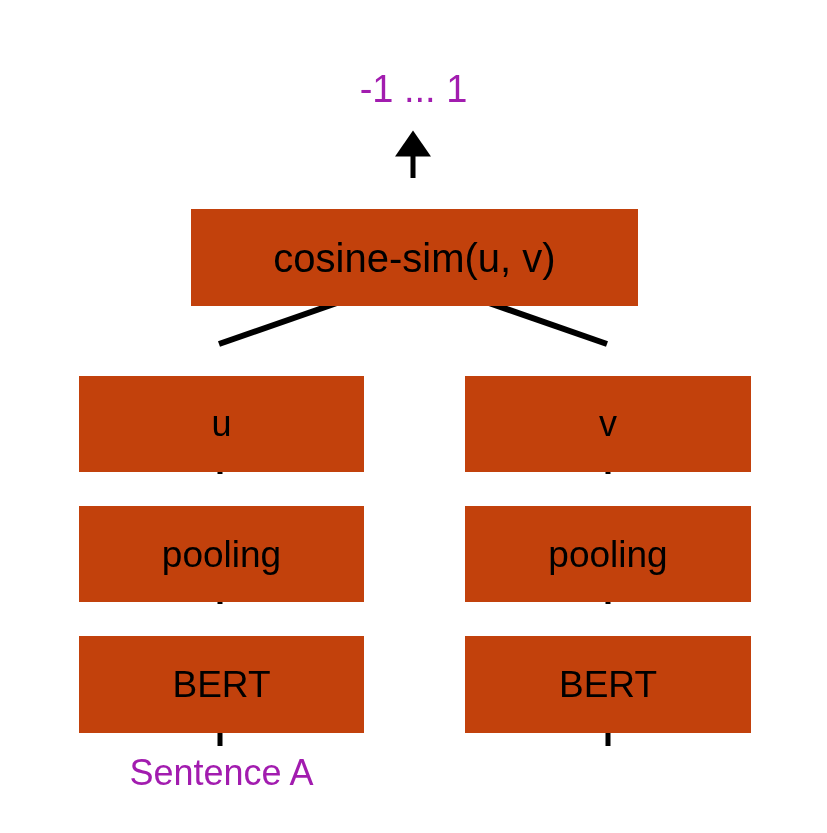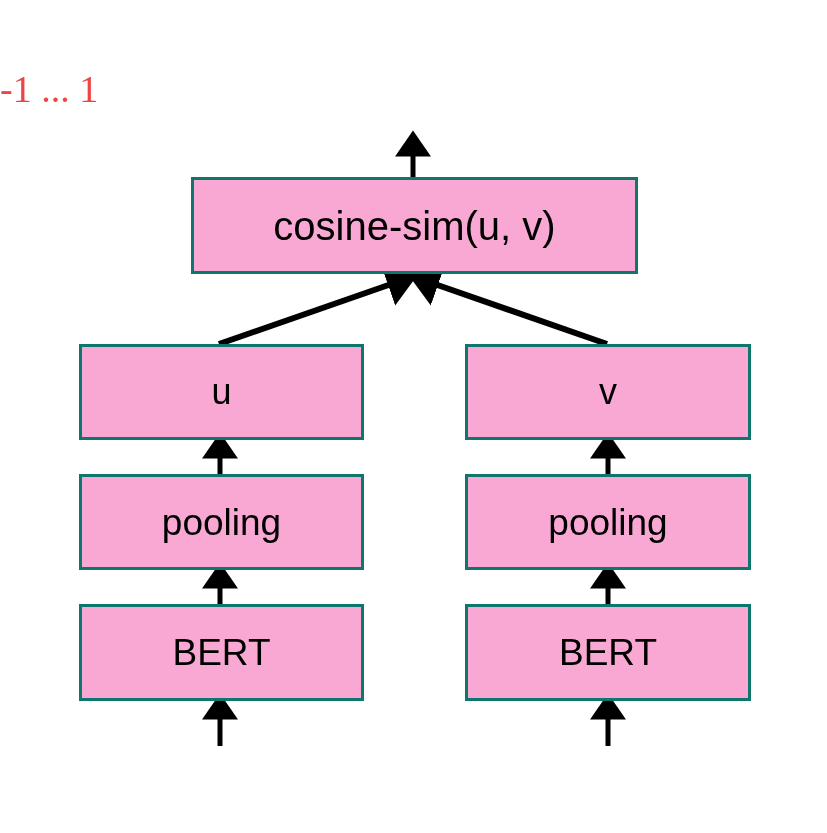--- a/index.html
+++ b/index.html
@@ -23,38 +23,38 @@
     position: absolute;
     left: 0;
     top: 0;
     width: 827px;
     height: 833px;
     pointer-events: none;
   }
   .node-box {
     position: absolute;
     box-sizing: border-box;
-    background: #f9a8d4;
-    border: 3px solid #0f766e;
+    background: #c2410c;
+    border: 3px solid #c2410c;
     display: flex;
     align-items: center;
     justify-content: center;
     color: #000000;
     line-height: 1;
     white-space: nowrap;
     z-index: 2;
+    margin-top: 32px;
   }
   .free-label {
     position: absolute;
-    color: #ef4444;
+    color: #a21caf;
     line-height: 1;
     white-space: nowrap;
-    text-align: left;
+    text-align: center;
     z-index: 2;
-    font-family: Liberation Serif, serif;
   }
 
   
   #label-score {
     left: 0;
     right: 0;
     top: 70px;
     font-size: 38px;
   }
 
@@ -169,15 +169,16 @@
   <div class="node-box" id="box-v">v</div>
 
   <div class="node-box" id="box-pooling-a">pooling</div>
 
   <div class="node-box" id="box-pooling-b">pooling</div>
 
   <div class="node-box" id="box-bert-a">BERT</div>
 
   <div class="node-box" id="box-bert-b">BERT</div>
 
+  <div class="free-label" id="label-sentence-a">Sentence A</div>
 
 
 </div>
 
 </body></html>

